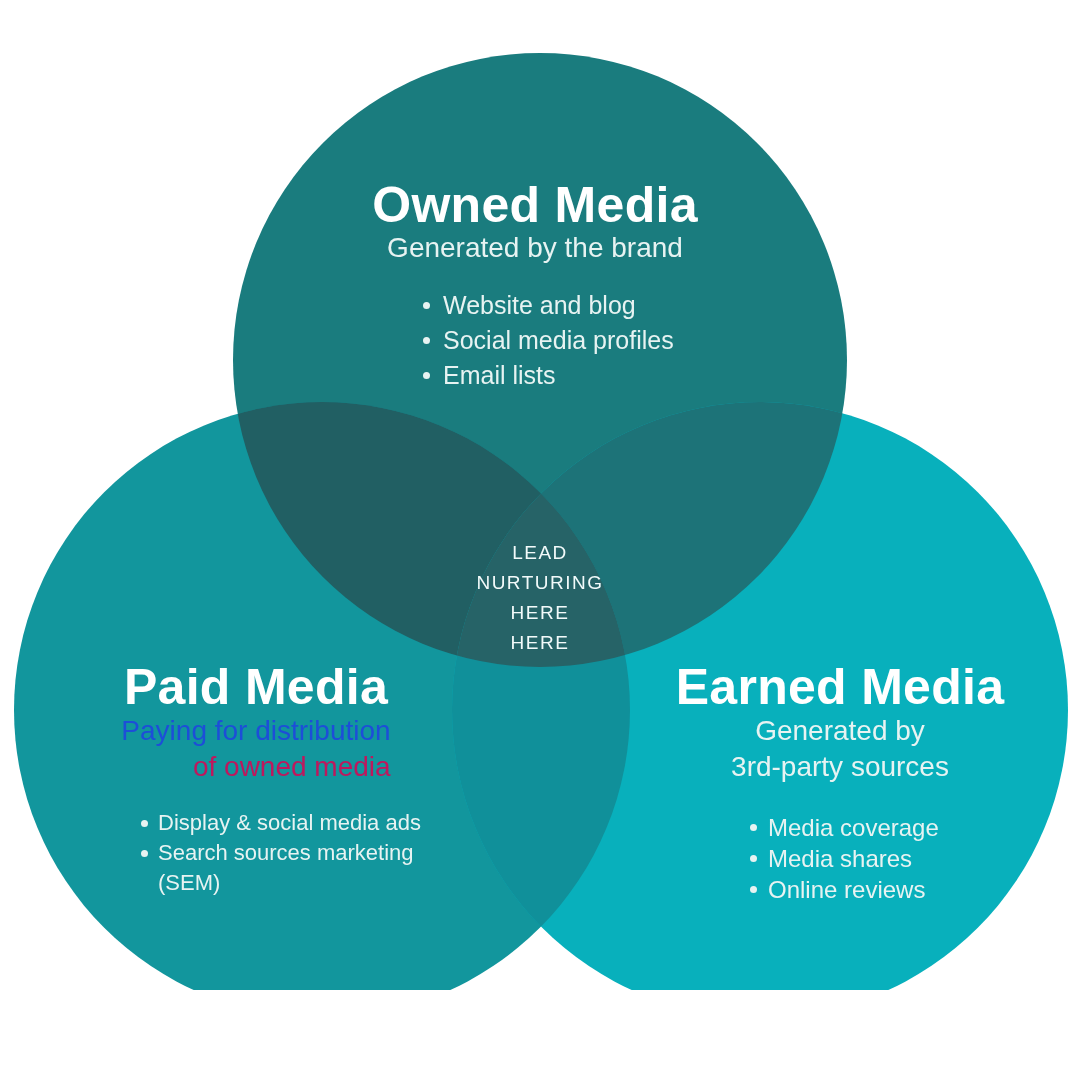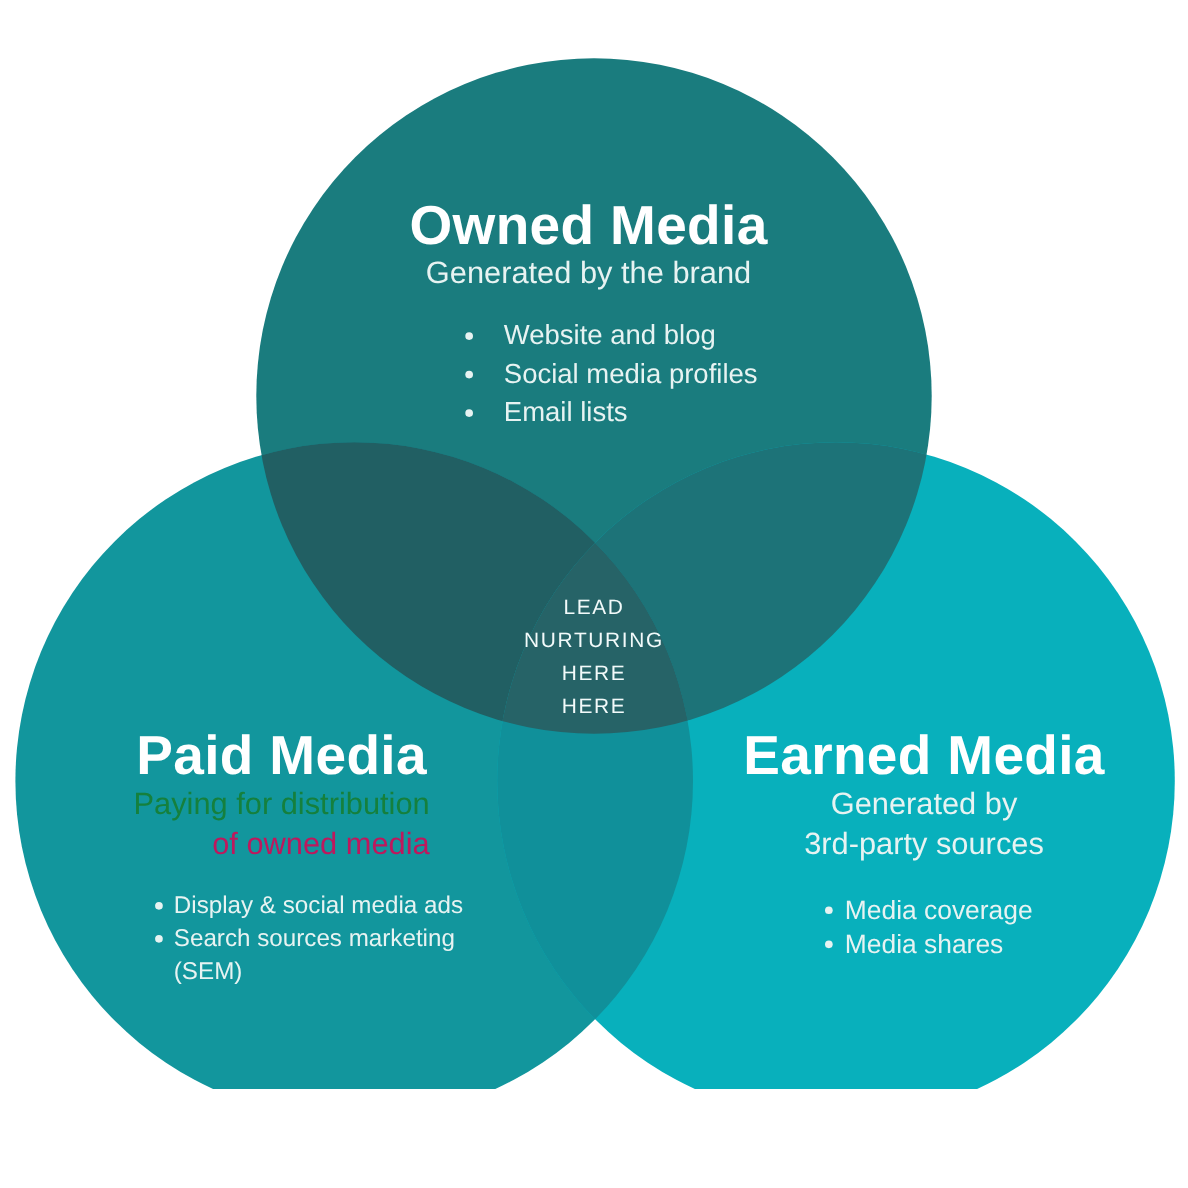--- a/index.html
+++ b/index.html
@@ -41,21 +41,21 @@
   ul.bullets li { display: flex; align-items: flex-start; }
   .dot {
     width: 7px; height: 7px;
     border-radius: 50%;
     flex: 0 0 auto;
   }
   .bullet-text { white-space: pre-line; }
 
   #owned-bullets { left: 423px; top: 288px; font-size: 25px; line-height: 35px; }
   #owned-bullets .dot { margin-top: 14px; }
-  #owned-bullets .bullet-text { margin-left: 28px; }
+  #owned-bullets .bullet-text { margin-left: 13px; }
 
   #paid-bullets { left: 141px; top: 808px; font-size: 22px; line-height: 30px; }
   #paid-bullets .dot { margin-top: 12px; }
   #paid-bullets .bullet-text { margin-left: 10px; max-width: 300px; }
 
   #earned-bullets { left: 750px; top: 812px; font-size: 24px; line-height: 31px; }
   #earned-bullets .dot { margin-top: 12px; }
   #earned-bullets .bullet-text { margin-left: 11px; }
 
   #owned-block { left: 535px; top: 179px; }
@@ -134,21 +134,21 @@
 
   <div id="center-block" style="color: rgb(242, 250, 250);">
     <span class="center-line">LEAD</span>
     <span class="center-line">NURTURING</span>
     <span class="center-line">HERE</span>
     <span class="center-line">HERE</span>
   </div>
 
   <div class="block" id="paid-block">
     <div class="title" style="color: rgb(255, 255, 255);">Paid Media</div>
-    <div class="subtitle" style="color: #15803d;">Paying for distribution</div>
+    <div class="subtitle" style="color: #1d4ed8;">Paying for distribution</div>
     <div class="subtitle" style="color: #be185d; text-align: right;">of owned media</div>
   </div>
 
   <ul class="bullets" id="paid-bullets" style="color: rgb(231, 243, 242);">
     <li>
       <span class="dot" style="background-color: rgb(231, 243, 242);"></span>
       <span class="bullet-text">Display &amp; social media ads</span>
     </li>
     <li>
       <span class="dot" style="background-color: rgb(231, 243, 242);"></span>
@@ -165,15 +165,19 @@
 
   <ul class="bullets" id="earned-bullets" style="color: rgb(231, 243, 242);">
     <li>
       <span class="dot" style="background-color: rgb(231, 243, 242);"></span>
       <span class="bullet-text">Media coverage</span>
     </li>
     <li>
       <span class="dot" style="background-color: rgb(231, 243, 242);"></span>
       <span class="bullet-text">Media shares</span>
     </li>
+    <li>
+      <span class="dot" style="background-color: rgb(231, 243, 242);"></span>
+      <span class="bullet-text">Online reviews</span>
+    </li>
   </ul>
 
 </div>
 
 </body></html>

